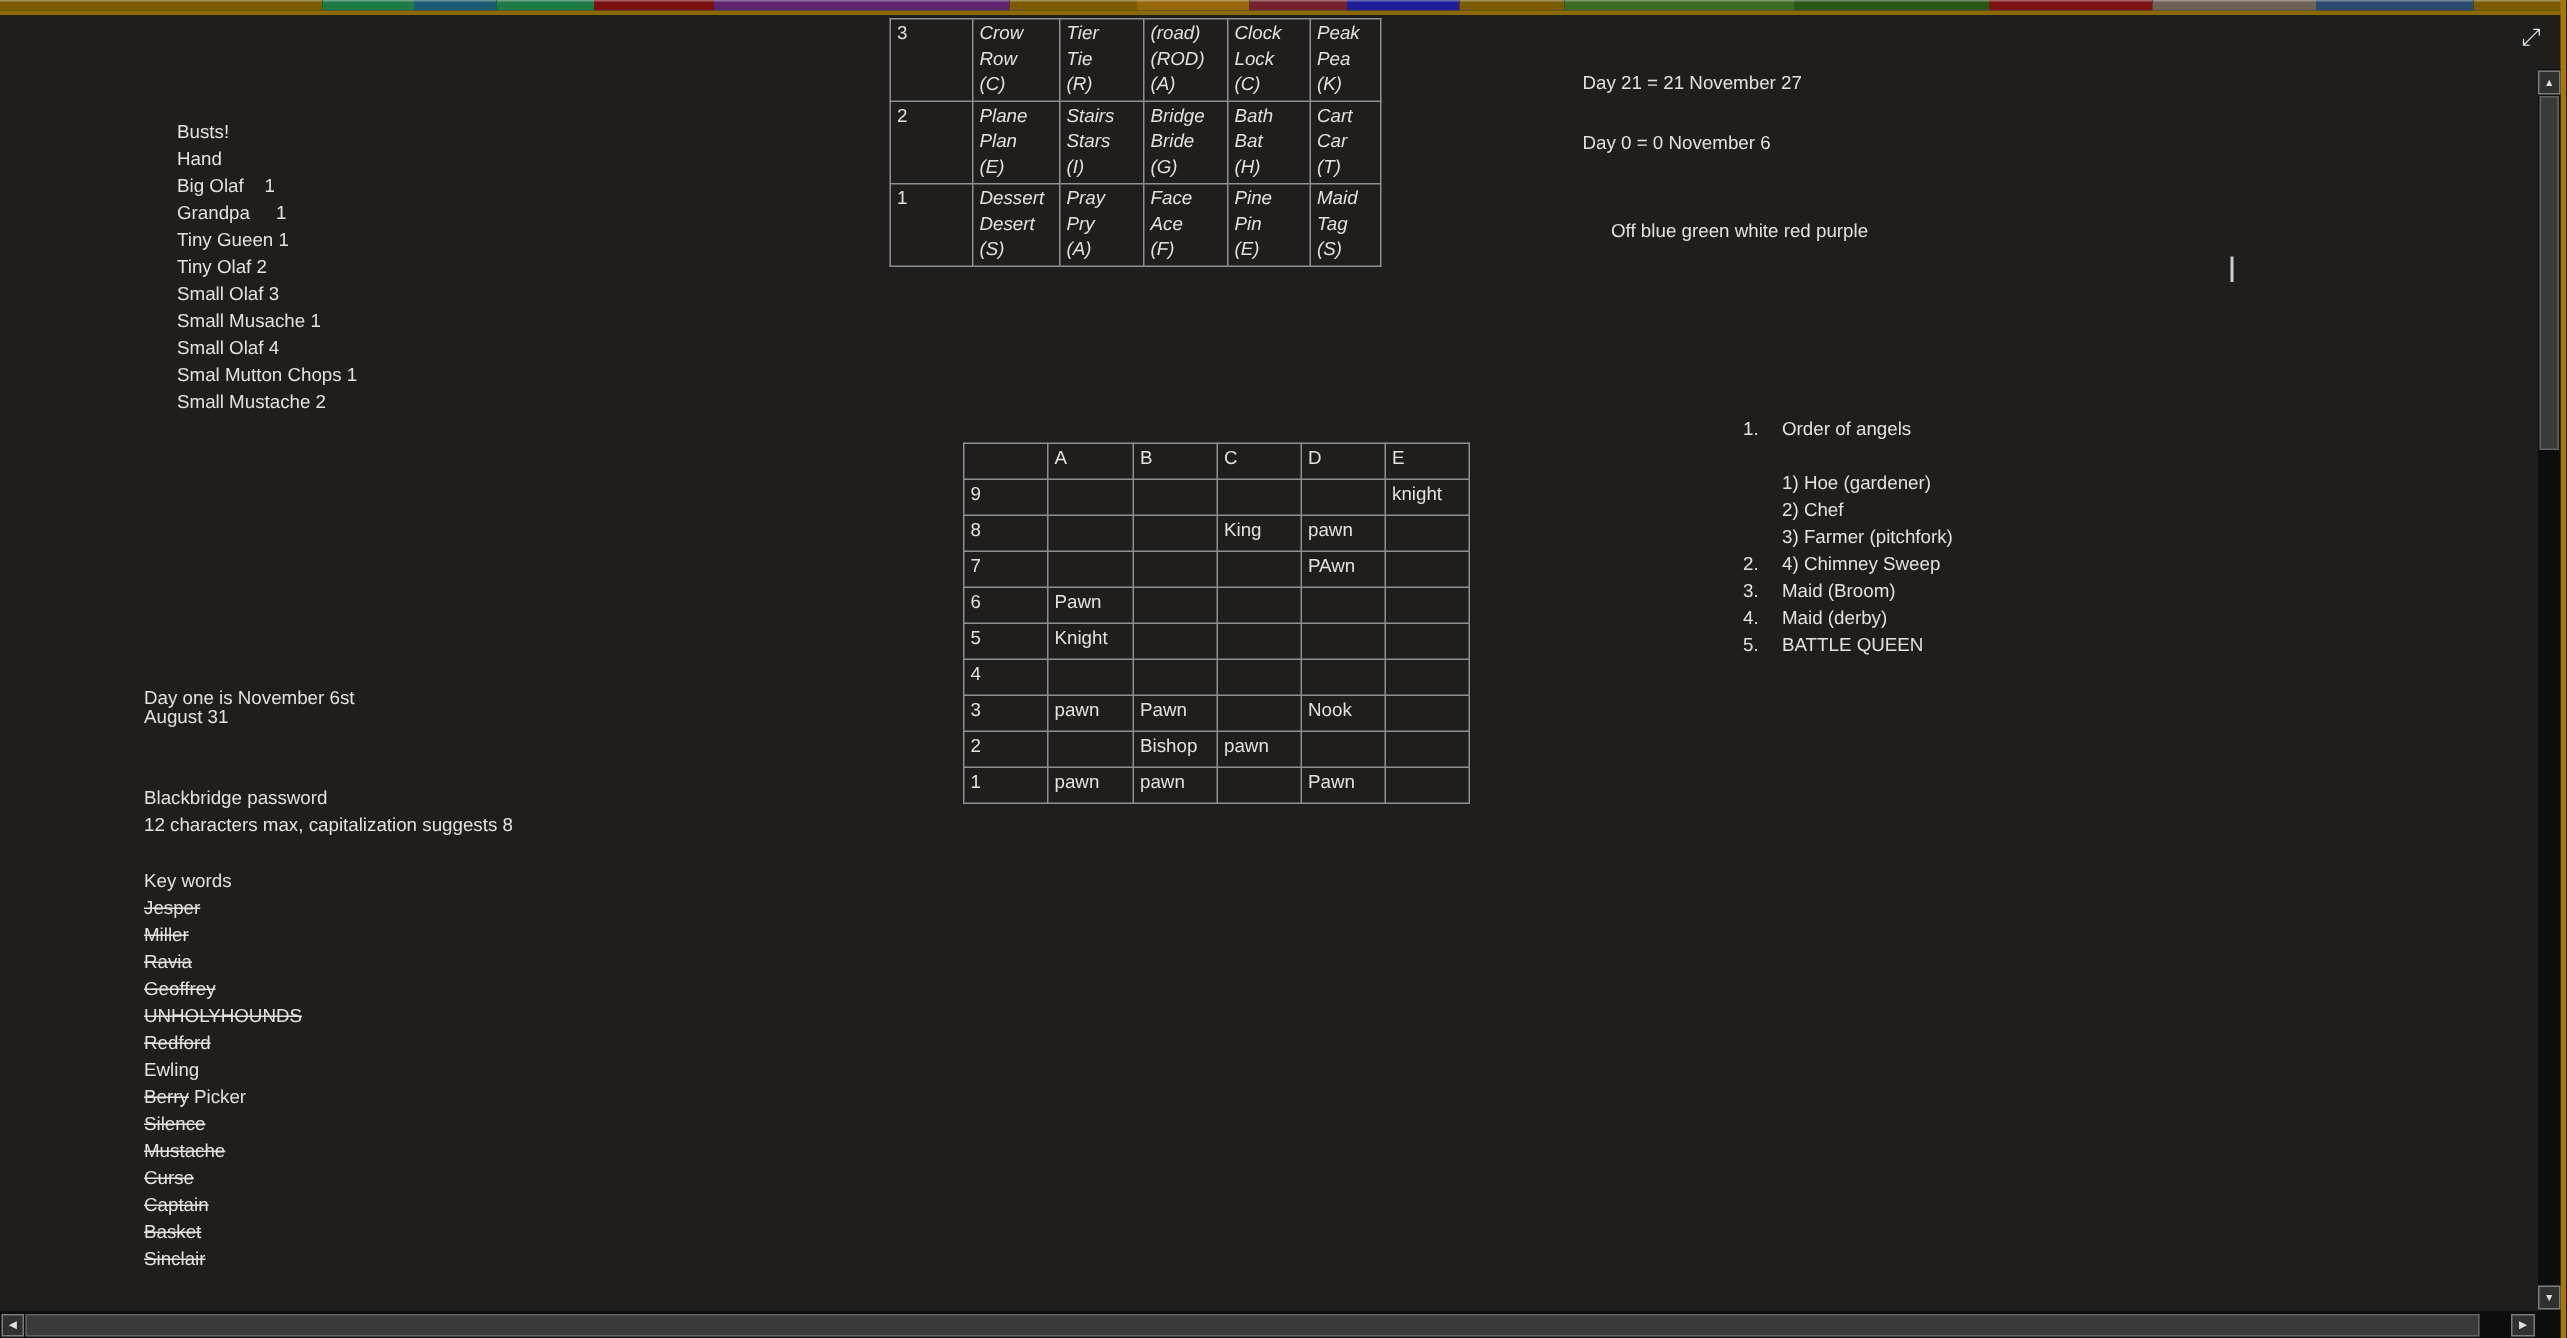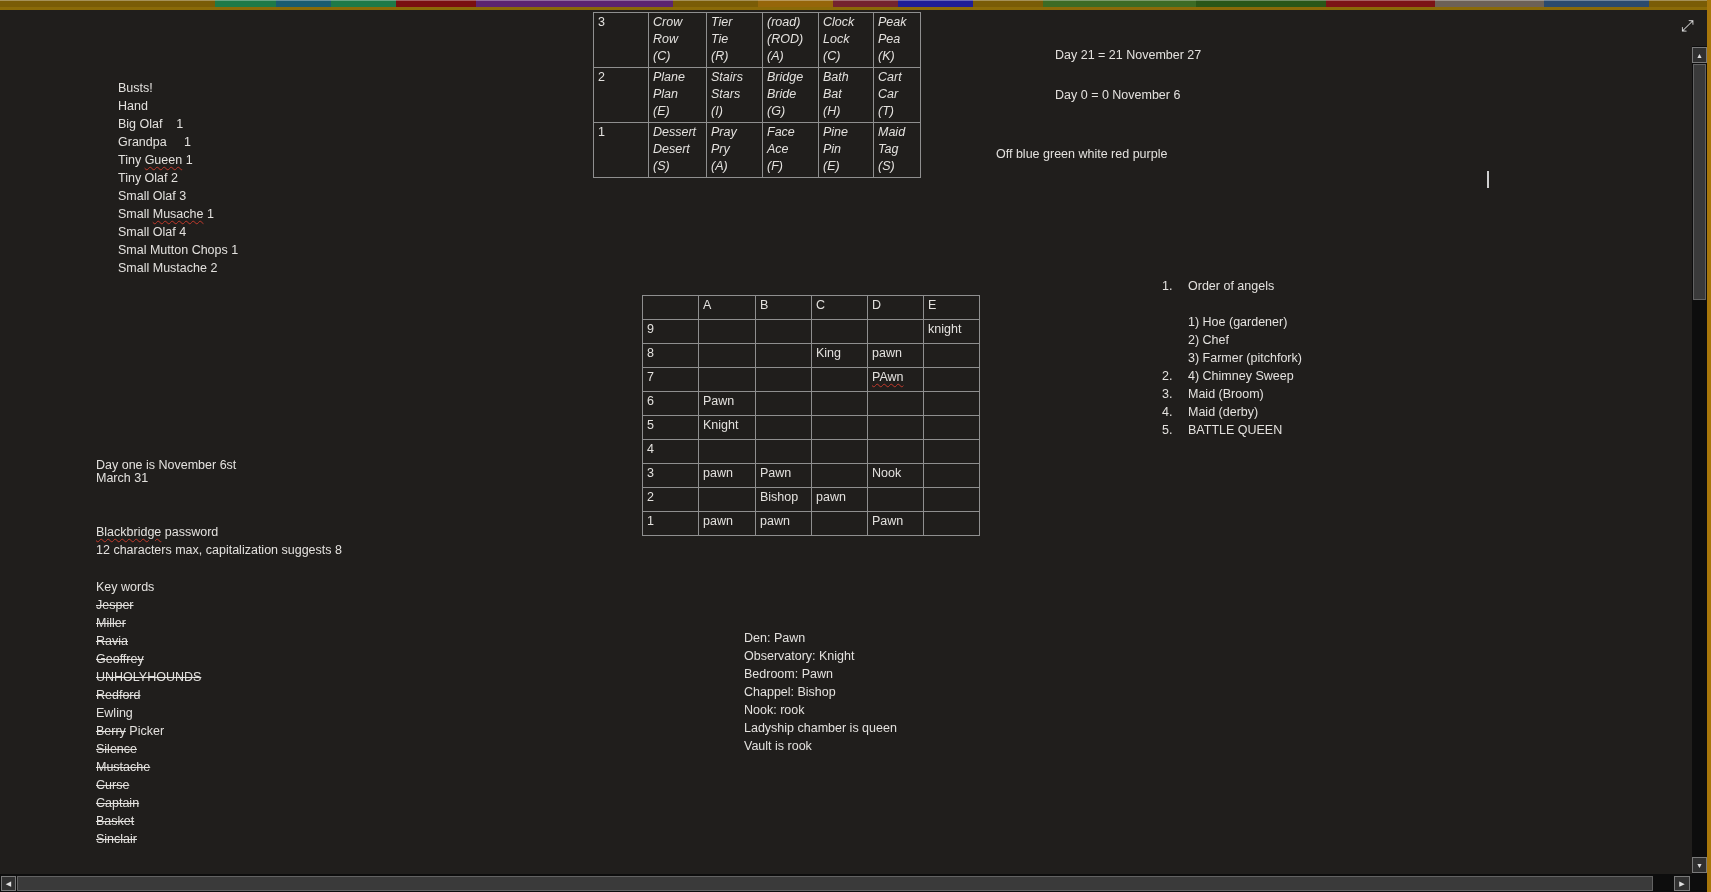--- a/index.html
+++ b/index.html
@@ -1,20 +1,20 @@
 <!DOCTYPE html>
 <html><head>
 <meta charset="utf-8">
 <style>
   html,body{margin:0;padding:0;background:#000;}
   #canvas{position:relative;width:1711px;height:892px;background:#201e1c;overflow:hidden;
           font-family:"Liberation Sans",sans-serif;color:#e3e1de;font-size:12.5px;cursor:text;}
   .abs{position:absolute;}
   .line{white-space:pre;line-height:18px;height:18px;}
-  .sq{text-decoration:underline;text-decoration-style:wavy;text-decoration-color:#c0392b;
+  .sq{text-decoration-style:wavy;text-decoration-color:#c0392b;
       text-decoration-thickness:1px;text-underline-offset:2px;}
   .strike{text-decoration:line-through;text-decoration-thickness:1px;margin-top:13px;}
   table{border-collapse:collapse;position:absolute;table-layout:fixed;}
   td,th{border:1px solid #8f8f8f;vertical-align:top;text-align:left;font-weight:normal;
         padding:1px 4px;font-size:12.5px;line-height:17px;overflow:hidden;}
   .wcell{white-space:pre-line;font-style:italic;}
   #top-strip{position:absolute;left:0;top:0;height:7px;width:1711px;display:flex;}
   .seg{height:7px;box-shadow:inset 0 1px 0 rgba(255,255,255,0.33);}
   #gold-bar{position:absolute;left:0;top:7px;width:1711px;height:3px;background:#8a6a08;}
   #right-border{position:absolute;left:1707px;top:0;width:4px;height:892px;background:#a8770b;}
@@ -131,21 +131,21 @@
 (E)</td>
       <td class="wcell">Maid
 Tag
 (S)</td>
     </tr>
   </tbody>
     </table>
 
   <div class="abs line" style="left:1055px;top:46px">Day 21 = 21 November 27</div>
   <div class="abs line" style="left:1055px;top:86px">Day 0 = 0 November 6</div>
-  <div class="abs line" style="left:996px;top:145px">Off blue green white red purple</div>
+  <div class="abs line" style="left:1074px;top:145px">Off blue green white red purple</div>
 
   <div id="caret"></div>
 
   <table style="left:642px;top:295px">
     <colgroup>
         <col style="width:56px">
         <col style="width:57px">
         <col style="width:56px">
         <col style="width:56px">
         <col style="width:56px">
@@ -241,21 +241,21 @@
     <div class="line"><span class="anum"></span><span>1) Hoe (gardener)</span></div>
     <div class="line"><span class="anum"></span><span>2) Chef</span></div>
     <div class="line"><span class="anum"></span><span>3) Farmer (pitchfork)</span></div>
     <div class="line"><span class="anum">2.</span><span>4) Chimney Sweep</span></div>
     <div class="line"><span class="anum">3.</span><span>Maid (Broom)</span></div>
     <div class="line"><span class="anum">4.</span><span>Maid (derby)</span></div>
     <div class="line"><span class="anum">5.</span><span>BATTLE QUEEN</span></div>
   </div>
 
   <div class="abs line" style="left:96px;top:456px">Day one is November 6st</div>
-  <div class="abs line" style="left:96px;top:469px">March 31</div>
+  <div class="abs line" style="left:96px;top:469px">August 31</div>
   <div class="abs line" style="left:96px;top:523px"><span class="sq">Blackbridge</span><span> password</span></div>
   <div class="abs line" style="left:96px;top:541px">12 characters max, capitalization suggests 8</div>
 
   <div class="abs" style="left:96px;top:578px">
     <div class="line">Key words</div>
     <div class="line"><span class="strike">Jesper</span></div>
     <div class="line"><span class="strike">Miller</span></div>
     <div class="line"><span class="strike">Ravia</span></div>
     <div class="line"><span class="strike">Geoffrey</span></div>
     <div class="line"><span class="strike">UNHOLYHOUNDS</span></div>
@@ -263,29 +263,20 @@
     <div class="line"><span>Ewling</span></div>
     <div class="line"><span class="strike">Berry</span><span> Picker</span></div>
     <div class="line"><span class="strike">Silence</span></div>
     <div class="line"><span class="strike">Mustache</span></div>
     <div class="line"><span class="strike">Curse</span></div>
     <div class="line"><span class="strike">Captain</span></div>
     <div class="line"><span class="strike">Basket</span></div>
     <div class="line"><span class="strike">Sinclair</span></div>
   </div>
 
-  <div class="abs" style="left:744px;top:629px">
-    <div class="line">Den: Pawn</div>
-    <div class="line">Observatory: Knight</div>
-    <div class="line">Bedroom: Pawn</div>
-    <div class="line">Chappel: Bishop</div>
-    <div class="line">Nook: rook</div>
-    <div class="line">Ladyship chamber is queen</div>
-    <div class="line">Vault is rook</div>
-  </div>
 
   <div>
     <div class="track" style="left:1692px;top:46px;width:15px;height:828px"></div>
     <div class="sbtn" style="left:1692px;top:47px;width:15px;height:16px">
         <span>▲</span>
       </div>
     <div class="thumb" style="left:1693px;top:64px;width:13px;height:236px"></div>
     <div class="sbtn" style="left:1692px;top:857px;width:15px;height:16px">
         <span>▼</span>
       </div>

